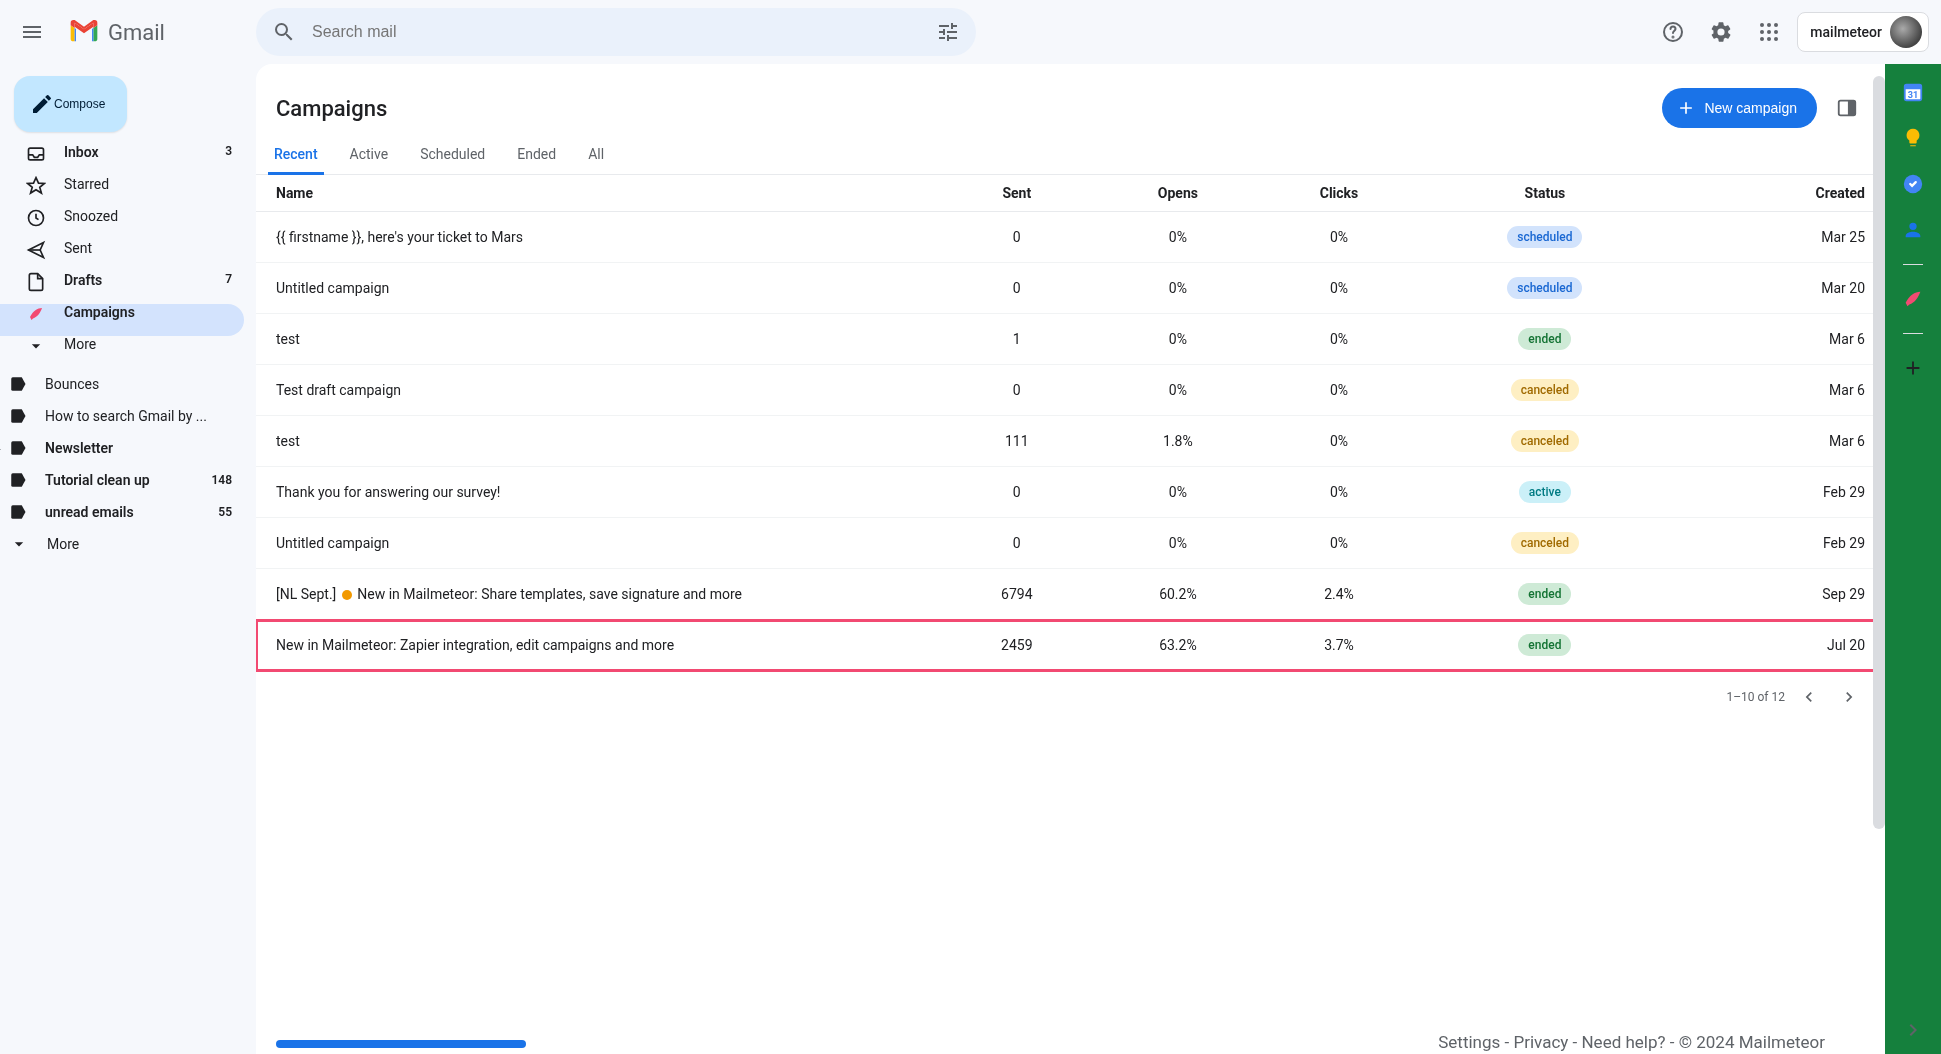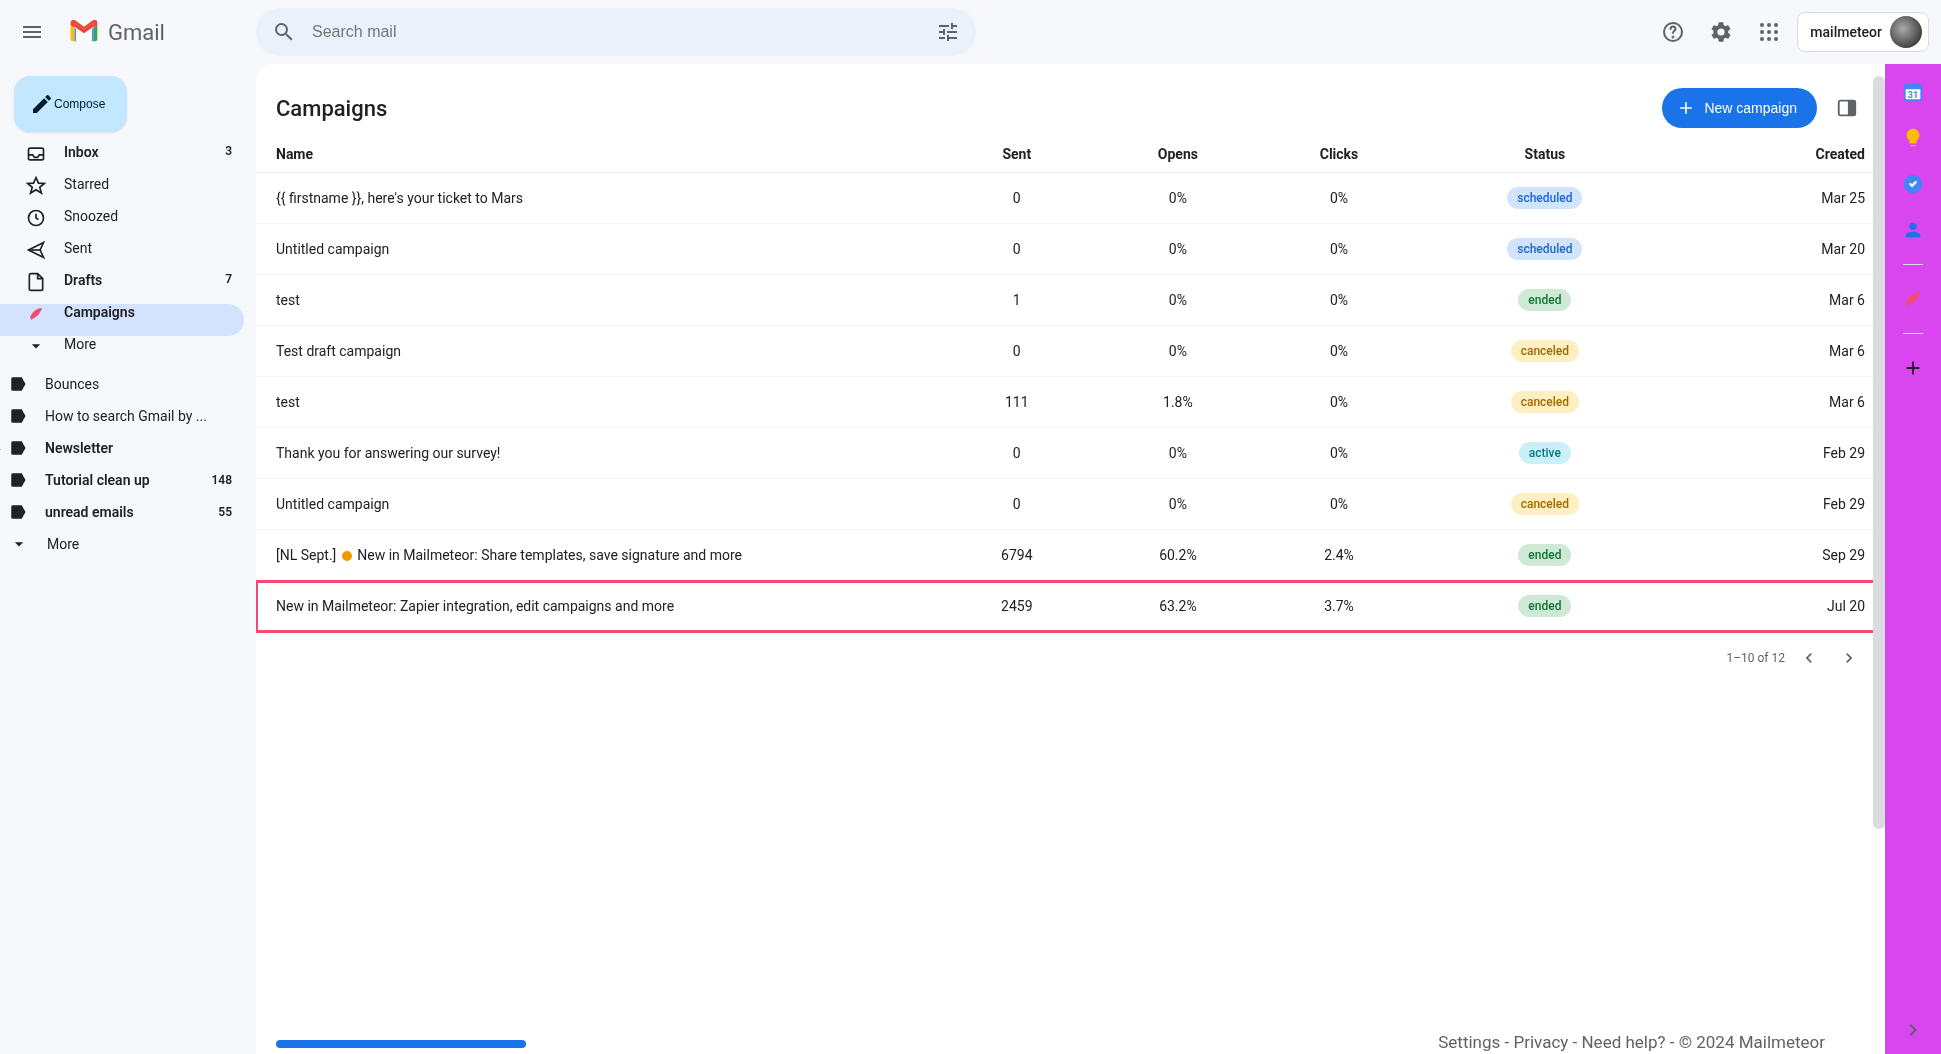--- a/index.html
+++ b/index.html
@@ -74,21 +74,21 @@
 .table-footer { display: flex; justify-content: flex-end; align-items: center; gap: 8px; padding: 10px 20px; font-size: 12px; color: #5f6368; }
 .pager-btn { width: 32px; height: 32px; border-radius: 50%; display: flex; align-items: center; justify-content: center; cursor: pointer; color: #5f6368; }
 
 .scroll-thumb { position: absolute; bottom: 6px; left: 20px; width: 250px; height: 8px; background: #1a73e8; border-radius: 4px; }
 .bottom-links { position: absolute; bottom: 2px; right: 60px; font-size: 17px; color: #5f6368; }
 
 .vscroll-track { position: absolute; top: 12px; right: 0; bottom: 12px; width: 12px; }
 .vscroll-thumb { width: 100%; background: #dadce0; border-radius: 6px; height: 78%; }
 
 
-.right-panel { position: fixed; right: 0; top: 64px; bottom: 0; width: 56px; background: #d946ef; display: flex; flex-direction: column; align-items: center; padding-top: 16px; gap: 22px; }
+.right-panel { position: fixed; right: 0; top: 64px; bottom: 0; width: 56px; background: #15803d; display: flex; flex-direction: column; align-items: center; padding-top: 16px; gap: 22px; }
 .right-icon { width: 24px; height: 24px; display: flex; align-items: center; justify-content: center; cursor: pointer; }
 .divider { width: 20px; height: 1px; background: #dadce0; }
 .right-arrow { position: fixed; bottom: 8px; right: 12px; width: 32px; height: 32px; display: flex; align-items: center; justify-content: center; color: #5f6368; cursor: pointer; }
 
 svg { display: block; }
 </style>
 </head>
 <body>
 
 <div class="app">
@@ -319,20 +319,27 @@
             </button>
             <div class="panel-btn">
               <svg width="22" height="22" viewBox="0 0 24 24" fill="none" stroke="#5f6368" stroke-width="2">
                   <rect x="3" y="4" width="18" height="16" rx="2"></rect>
                   <path d="M14 4v16" fill="#5f6368"></path>
                   <rect x="14" y="4" width="7" height="16" fill="#5f6368" stroke="none" rx="0"></rect>
                 </svg>
             </div>
           </div>
         </div>
+        <div class="tabs" id="tabs">
+            <div class="tab active">Recent</div>
+            <div class="tab">Active</div>
+            <div class="tab">Scheduled</div>
+            <div class="tab">Ended</div>
+            <div class="tab">All</div>
+          </div>
         <table class="table">
           <thead>
             <tr>
               <th class="col-name">Name</th>
               <th class="col-sent center">Sent</th>
               <th class="col-opens center">Opens</th>
               <th class="col-clicks center">Clicks</th>
               <th class="col-status center">Status</th>
               <th class="col-created">Created</th>
             </tr>

